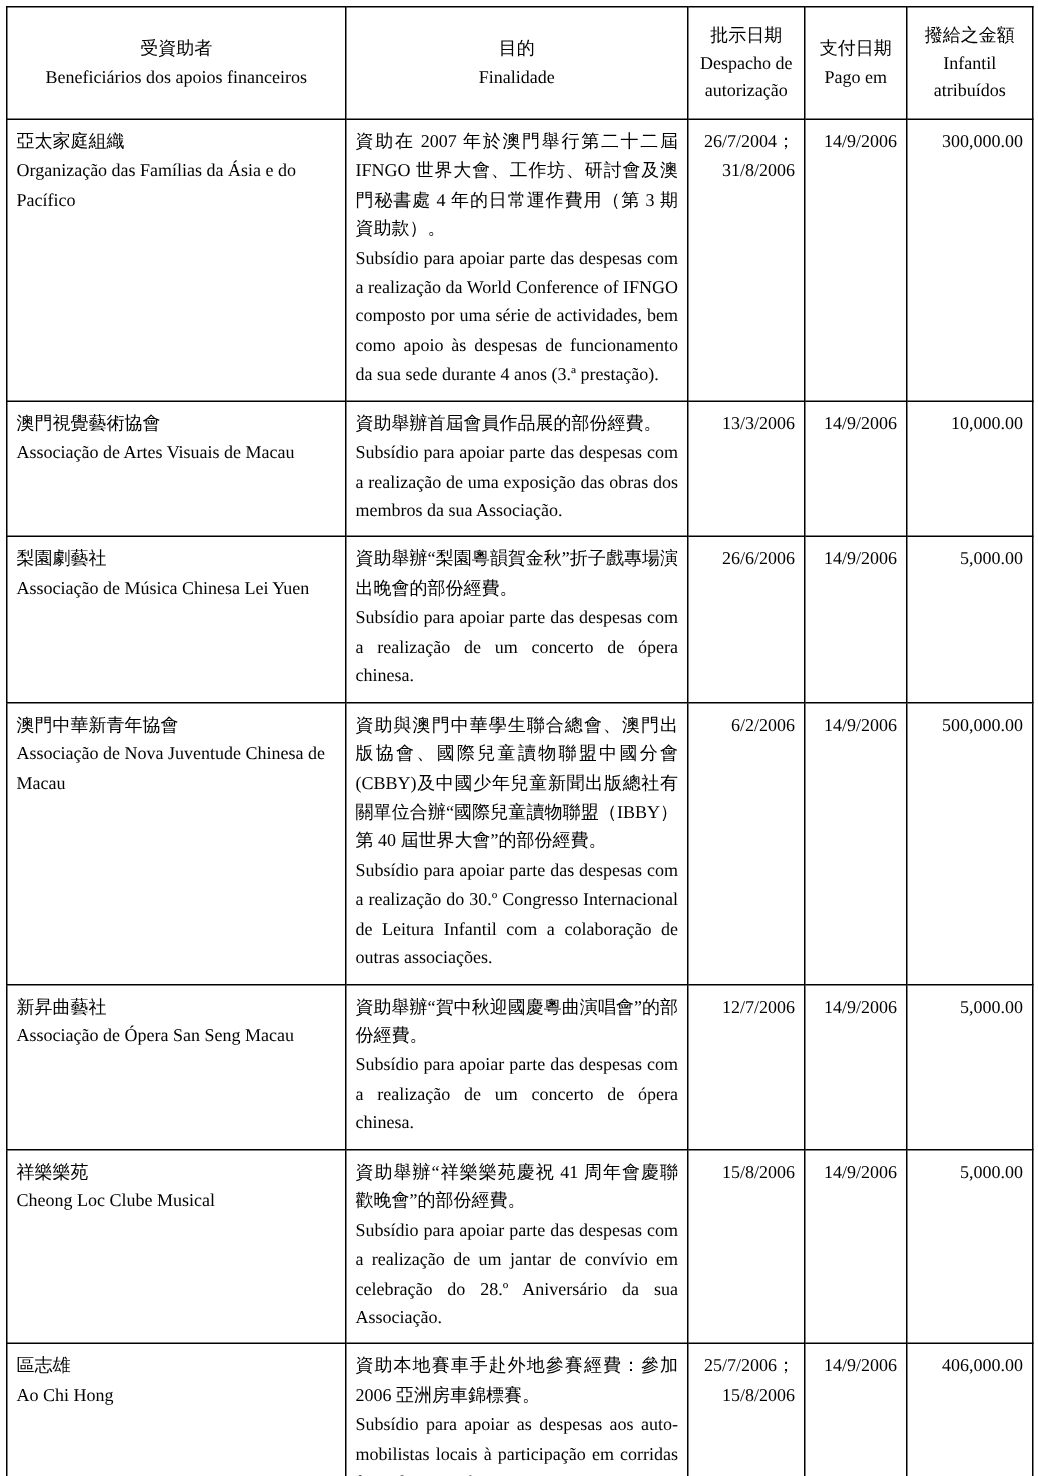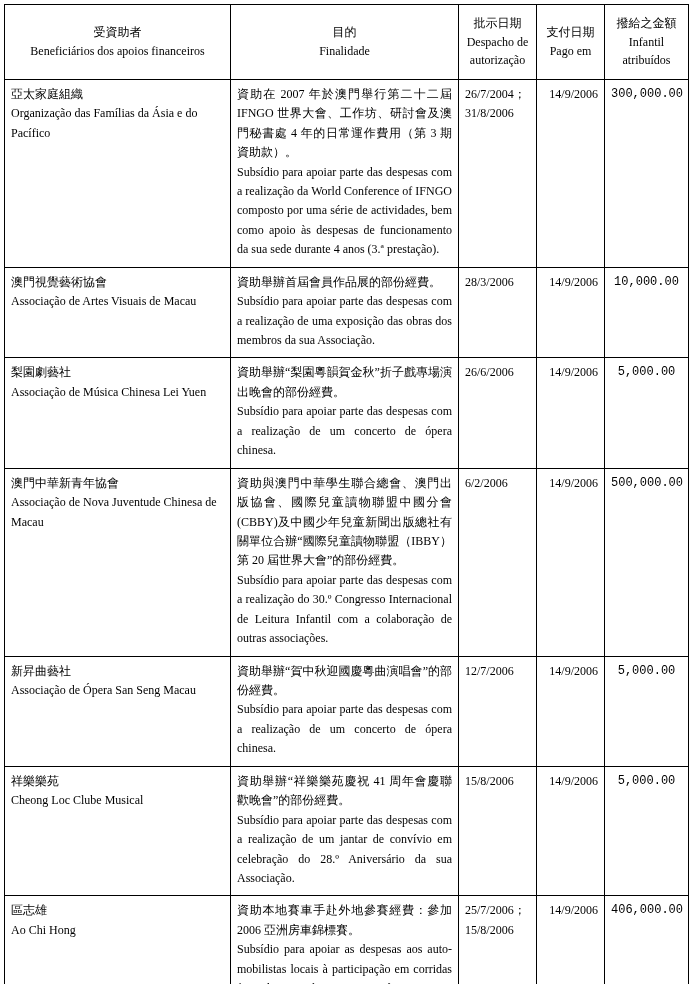--- a/index.html
+++ b/index.html
@@ -34,34 +34,33 @@
     padding: 9px 3px;
     line-height: 1.55;
   }
   .subsidy-table tbody td {
     padding: 5px 6px 7px 6px;
     line-height: 1.62;
   }
   td.col-beneficiary { text-align: left; }
   td.col-purpose { text-align: justify; margin-top: 48px; }
   td.col-auth {
-    text-align: left;
+    text-align: right;
     white-space: pre-line;
     padding-left: 2px;
     padding-right: 2px;
   }
   td.col-paid {
     text-align: right;
     padding-left: 2px;
     padding-right: 2px;
   }
   td.col-amount {
-    text-align: center;
+    text-align: right;
     padding-right: 7px;
-    font-family: Liberation Mono, monospace;
   }
   .cell-zh { margin-bottom: 0; }
   .cell-pt { margin-top: 0; }
 </style>
 </head>
 <body>
 
 <div class="page">
   <table class="subsidy-table">
     <colgroup>
@@ -113,21 +112,21 @@
 
   <tr>
     <td class="col-beneficiary">
       <div class="cell-zh">澳門視覺藝術協會</div>
       <div class="cell-pt">Associação de Artes Visuais de Macau</div>
     </td>
     <td class="col-purpose">
       <div class="cell-zh">資助舉辦首屆會員作品展的部份經費。</div>
       <div class="cell-pt">Subsídio para apoiar parte das despesas com a realização de uma exposição das obras dos membros da sua Associação.</div>
     </td>
-    <td class="col-auth">28/3/2006</td>
+    <td class="col-auth">13/3/2006</td>
     <td class="col-paid">14/9/2006</td>
     <td class="col-amount">10,000.00</td>
   </tr>
 
   <tr>
     <td class="col-beneficiary">
       <div class="cell-zh">梨園劇藝社</div>
       <div class="cell-pt">Associação de Música Chinesa Lei Yuen</div>
     </td>
     <td class="col-purpose">
@@ -138,21 +137,21 @@
     <td class="col-paid">14/9/2006</td>
     <td class="col-amount">5,000.00</td>
   </tr>
 
   <tr>
     <td class="col-beneficiary">
       <div class="cell-zh">澳門中華新青年協會</div>
       <div class="cell-pt">Associação de Nova Juventude Chinesa de Macau</div>
     </td>
     <td class="col-purpose">
-      <div class="cell-zh">資助與澳門中華學生聯合總會、澳門出版協會、國際兒童讀物聯盟中國分會(CBBY)及中國少年兒童新聞出版總社有關單位合辦“國際兒童讀物聯盟（IBBY）第 20 屆世界大會”的部份經費。</div>
+      <div class="cell-zh">資助與澳門中華學生聯合總會、澳門出版協會、國際兒童讀物聯盟中國分會(CBBY)及中國少年兒童新聞出版總社有關單位合辦“國際兒童讀物聯盟（IBBY）第 40 屆世界大會”的部份經費。</div>
       <div class="cell-pt">Subsídio para apoiar parte das despesas com a realização do 30.º Congresso Internacional de Leitura Infantil com a colaboração de outras associações.</div>
     </td>
     <td class="col-auth">6/2/2006</td>
     <td class="col-paid">14/9/2006</td>
     <td class="col-amount">500,000.00</td>
   </tr>
 
   <tr>
     <td class="col-beneficiary">
       <div class="cell-zh">新昇曲藝社</div>

